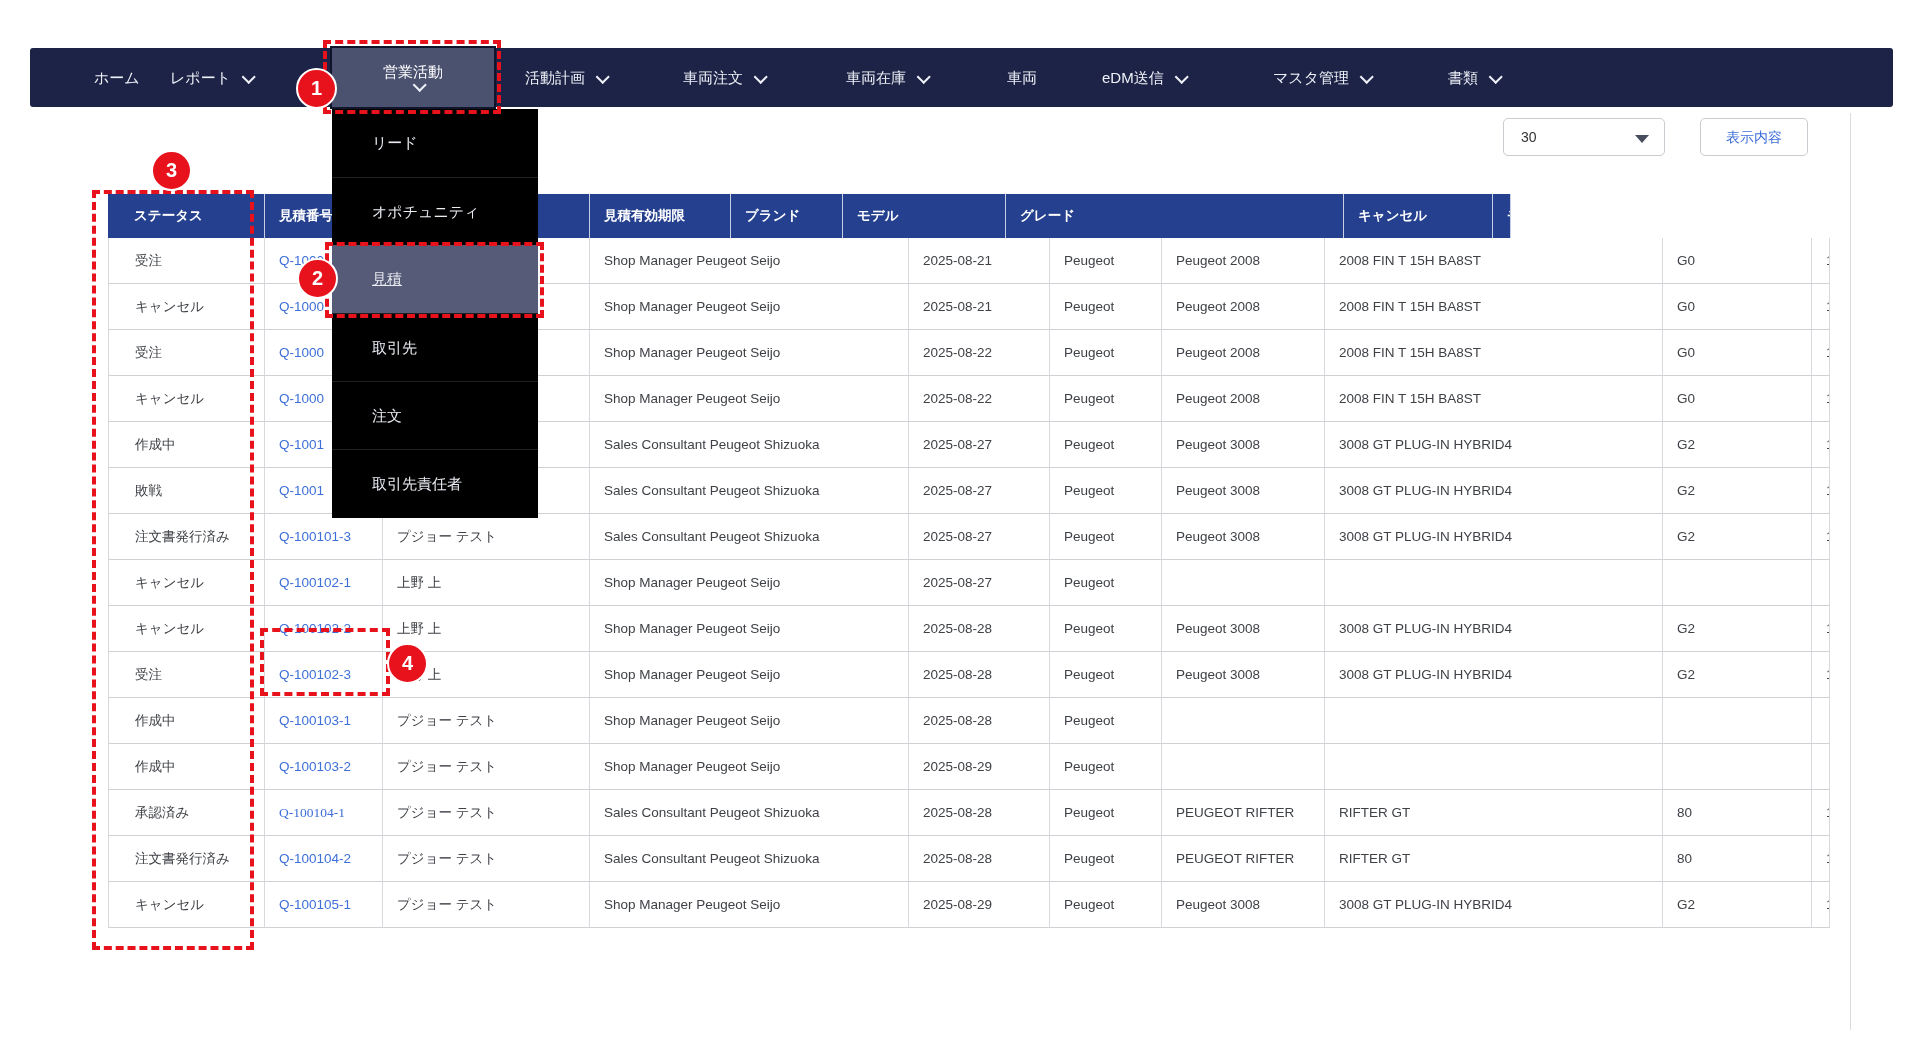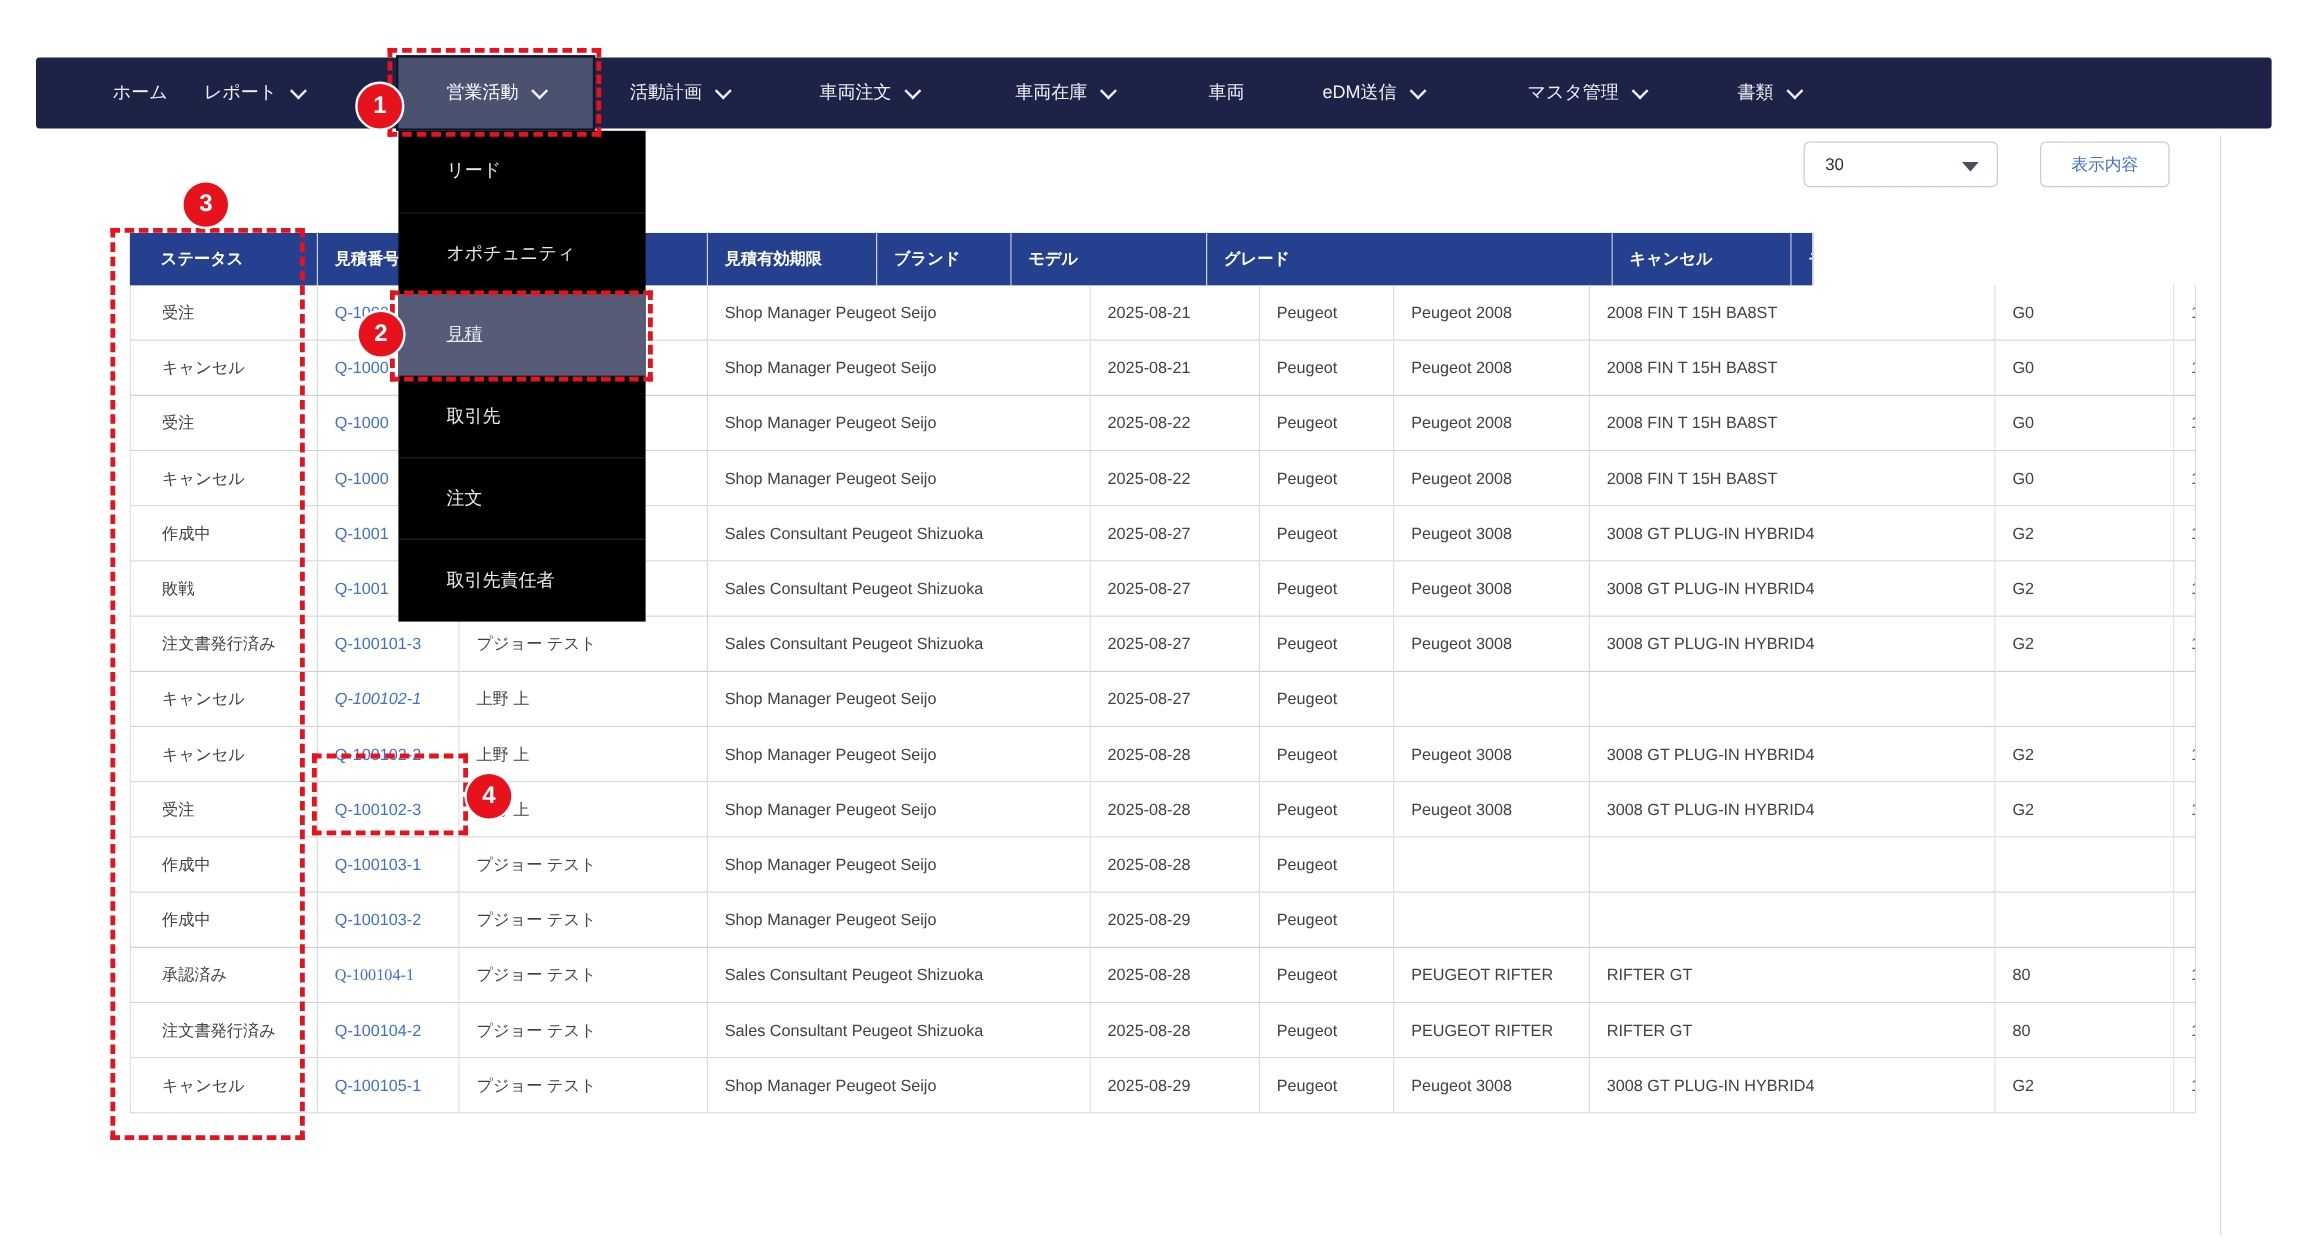--- a/index.html
+++ b/index.html
@@ -6,21 +6,21 @@
   #page{position:relative;width:1920px;height:1045px;background:#fff;overflow:hidden;
         font-family:"Liberation Sans","DejaVu Sans",sans-serif;-webkit-font-smoothing:antialiased;}
 
   
   #nav{position:absolute;left:30px;top:48px;width:1863px;height:59px;background:#1d2346;border-radius:3px;z-index:2;}
   .nav-item{position:absolute;top:0;height:59px;line-height:59px;color:#eef1f7;font-size:15px;white-space:nowrap;cursor:pointer;}
   .chev{display:inline-block;width:8px;height:8px;border-left:2px solid #eef1f7;border-bottom:2px solid #eef1f7;
         transform:rotate(-45deg) translate(2px,-1px);margin-left:12px;vertical-align:middle;}
   
   #active-tab{position:absolute;left:330px;top:46px;width:166px;height:63px;background:#4b5270;border:2px solid #11152c;
-        box-sizing:border-box;z-index:6;display:flex;align-items:center;justify-content:center;color:#ffffff;font-size:15px;cursor:pointer;}
+        box-sizing:border-box;z-index:6;display:flex;align-items:center;justify-content:center;color:#ffffff;font-size:15px;cursor:pointer;flex-direction:column;}
 
   
   #menu{position:absolute;left:332px;top:109px;width:206px;height:409px;background:#000000;z-index:5;}
   .menu-item{height:68px;line-height:68px;padding-left:40px;color:#e9ecf2;font-size:15px;white-space:nowrap;cursor:pointer;box-sizing:border-box;}
   .menu-item + .menu-item{border-top:1px solid rgba(255,255,255,0.13);}
   .menu-item.hl{background:#565c78;border-top:none;text-decoration:underline;}
 
   
   #page-size{position:absolute;left:1503px;top:118px;width:162px;height:38px;border:1px solid #c9cbd0;border-radius:5px;
         background:#fff;box-sizing:border-box;font-size:14px;color:#333;line-height:36px;padding-left:17px;cursor:pointer;z-index:2;}
@@ -183,21 +183,21 @@
         <div class="td" style="width: 319px;">Sales Consultant Peugeot Shizuoka</div>
         <div class="td" style="width: 141px;">2025-08-27</div>
         <div class="td" style="width: 112px;">Peugeot</div>
         <div class="td" style="width: 163px;">Peugeot 3008</div>
         <div class="td" style="width: 338px;">3008 GT PLUG-IN HYBRID4</div>
         <div class="td" style="width: 149px;">G2</div>
         <div class="td" style="width: 18px;">1</div>
       </div>
       <div class="trow">
         <div class="td c0" style="width: 157px;">キャンセル</div>
-        <div class="td link" style="width: 118px; font-style: italic;">Q-100102-1</div>
+        <div class="td link" style="width: 118px;">Q-100102-1</div>
         <div class="td" style="width: 207px;">上野 上</div>
         <div class="td" style="width: 319px;">Shop Manager Peugeot Seijo</div>
         <div class="td" style="width: 141px;">2025-08-27</div>
         <div class="td" style="width: 112px;">Peugeot</div>
         <div class="td" style="width: 163px;"></div>
         <div class="td" style="width: 338px;"></div>
         <div class="td" style="width: 149px;"></div>
         <div class="td" style="width: 18px;"></div>
       </div>
       <div class="trow">

